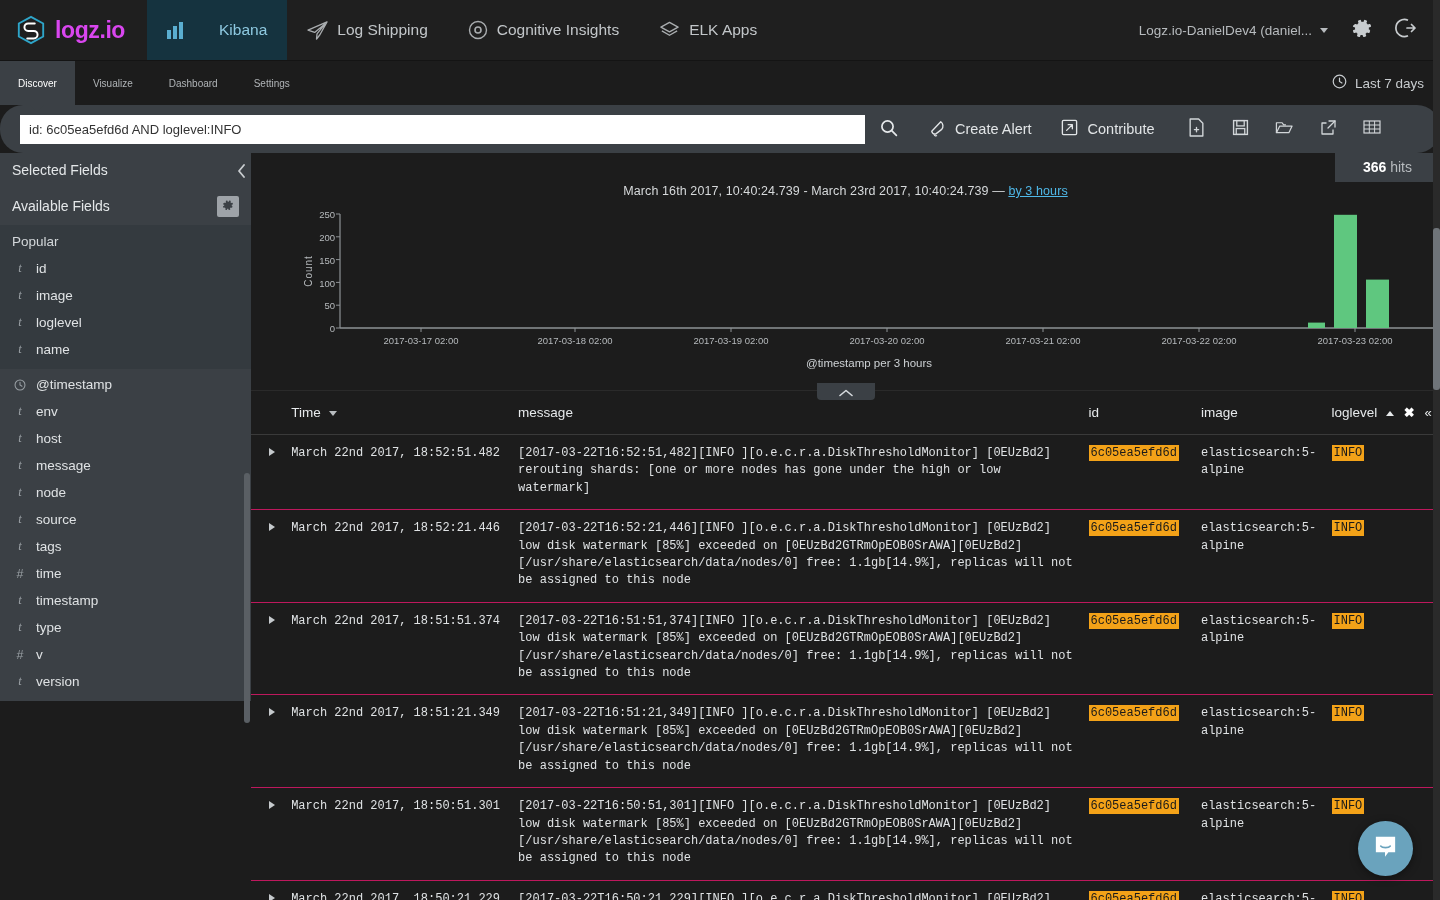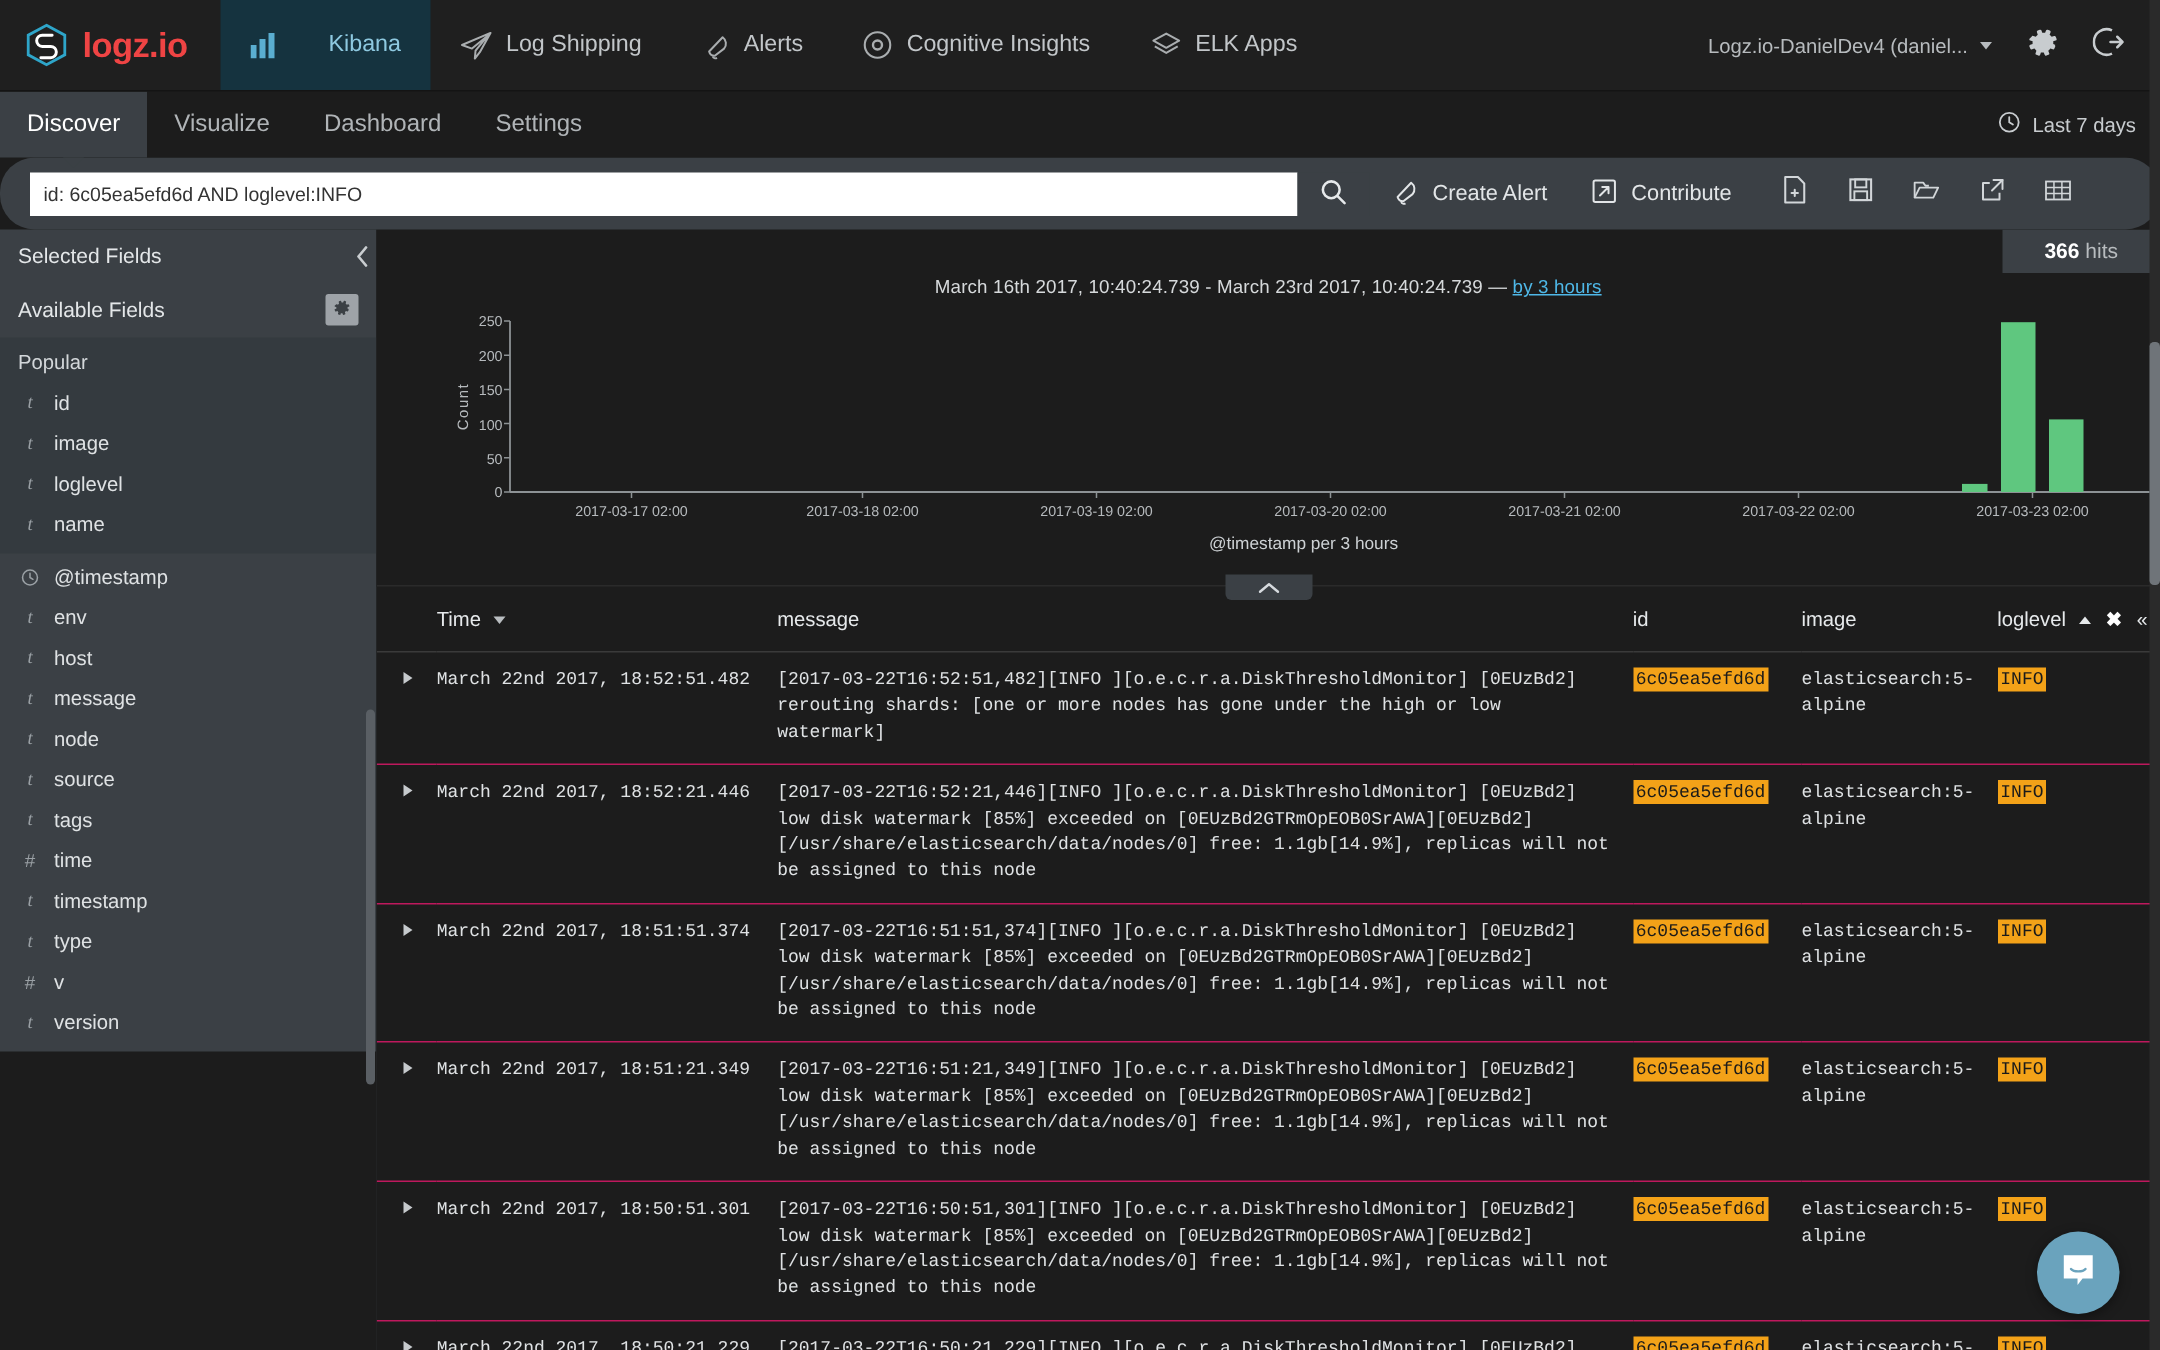--- a/index.html
+++ b/index.html
@@ -18,21 +18,21 @@
     height: 61px; background: #1f1f1f;
     display: flex; align-items: stretch;
     border-bottom: 1px solid #141414;
     position: relative; z-index: 30;
   }
   .brand {
     display: flex; align-items: center; gap: 9px;
     padding: 0 22px 0 16px; height: 100%;
   }
   .brand-logo { width: 30px; height: 30px; flex: 0 0 30px; }
-  .brand-text { font-size: 23px; font-weight: bold; color: #ef4444; letter-spacing: -0.4px; }
+  .brand-text { font-size: 23px; font-weight: bold; color: #d946ef; letter-spacing: -0.4px; }
   .nav-items { display: flex; align-items: stretch; height: 100%; }
   .nav-item {
     display: flex; align-items: center; gap: 9px;
     padding: 0 20px; height: 100%;
     font-size: 15.5px; color: #c2c6c9; cursor: pointer;
     white-space: nowrap;
   }
   .nav-item .ico { display: flex; align-items: center; opacity: .85; }
   .nav-item.active { background: #15333f; color: #8ec9e0; gap: 33px; }
   .nav-item.active .ico { opacity: 1; }
@@ -54,21 +54,21 @@
   }
 
   
   .subnav {
     height: 44px; background: #1c1c1c;
     display: flex; align-items: stretch;
     position: relative; z-index: 20;
   }
   .tab {
     display: flex; align-items: center; padding: 0 18px;
-    font-size: 16px; color: #b0b4b7; cursor: pointer; position: relative;
+    font-size: 10px; color: #b0b4b7; cursor: pointer; position: relative;
   }
   .tab.active { background: #3b4045; color: #ffffff; }
   .tab.active::after {
     content: ""; position: absolute; bottom: -7px; left: 50%;
     margin-left: -7px; width: 0; height: 0;
     border-left: 7px solid transparent; border-right: 7px solid transparent;
     border-top: 7px solid #3b4045;
   }
   .timepick {
     margin-left: auto; display: flex; align-items: center; gap: 8px;
@@ -261,29 +261,20 @@
 
       <div class="nav-item">
         <span class="ico">
           <svg width="21" height="19" viewBox="0 0 22 20">
             <path d="M21 1 L1 9.5 L8 12 L19 3 L10.5 13.5 L10 19 L13.5 14.5 L21 1 Z" fill="none" stroke="#c2c6c9" stroke-width="1.4" stroke-linejoin="round"></path>
           </svg>
         </span>
         <span>Log Shipping</span>
       </div>
 
-      <div class="nav-item">
-        <span class="ico">
-          <svg width="19" height="19" viewBox="0 0 20 20">
-            <path d="M5 14 L14.5 4 a5.5 5.5 0 0 1 1 8 L9 17 a4 4 0 0 1 -4 -3 Z" fill="none" stroke="#c2c6c9" stroke-width="1.4" stroke-linejoin="round"></path>
-            <path d="M7.5 17.5 a2 2 0 0 0 3 1" fill="none" stroke="#c2c6c9" stroke-width="1.3"></path>
-          </svg>
-        </span>
-        <span>Alerts</span>
-      </div>
 
       <div class="nav-item">
         <span class="ico">
           <svg width="20" height="20" viewBox="0 0 20 20">
             <circle cx="10" cy="10" r="8.5" fill="none" stroke="#c2c6c9" stroke-width="1.4"></circle>
             <circle cx="10" cy="10" r="3" fill="none" stroke="#c2c6c9" stroke-width="1.6"></circle>
           </svg>
         </span>
         <span>Cognitive Insights</span>
       </div>

